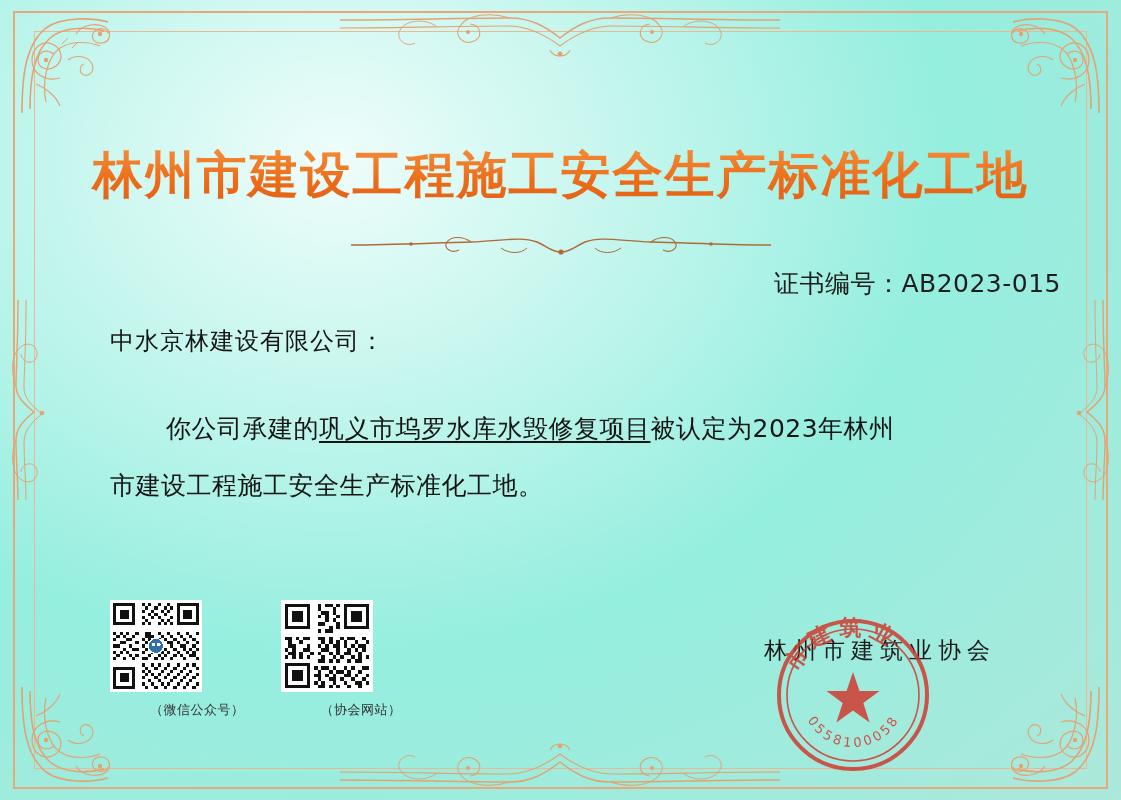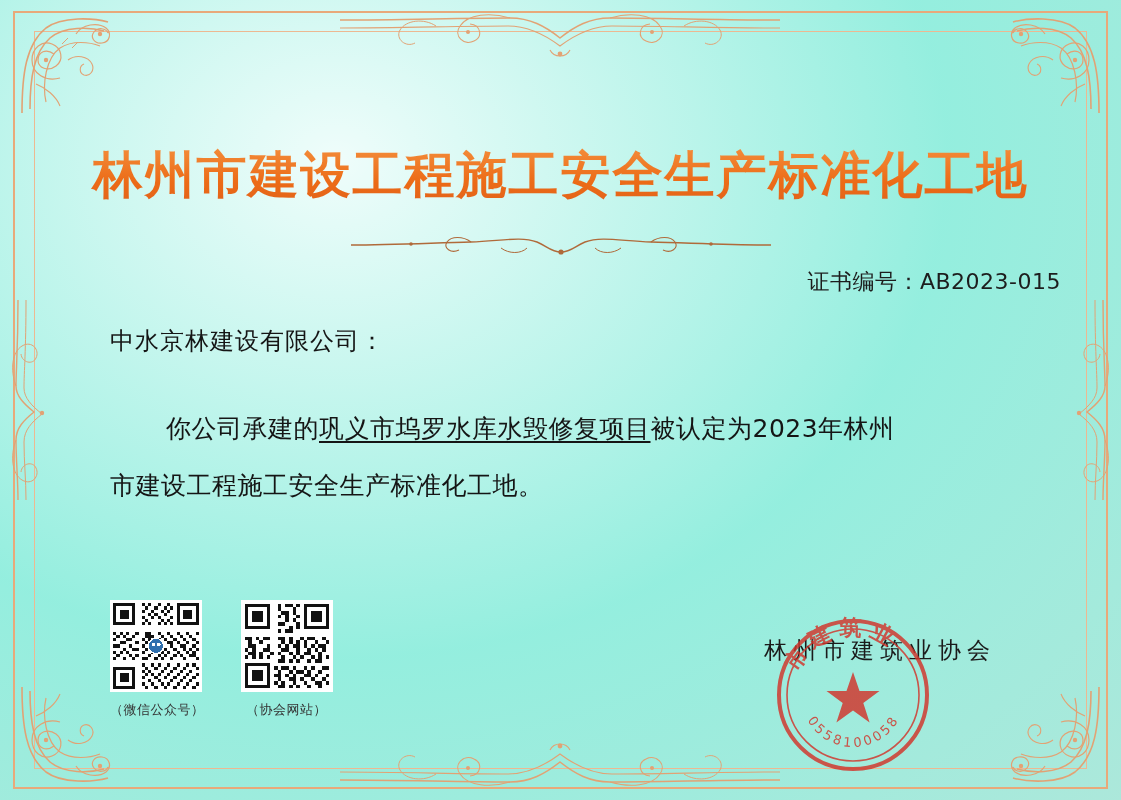--- a/index.html
+++ b/index.html
@@ -102,21 +102,21 @@
     height: 34px;
     color: #b06a3a;
   }
   .title-divider svg { display:block; width:100%; height:100%; }
 
   .cert-no {
     position: absolute;
     top: 207px;
     right: 0;
     font-family: "DejaVu Sans", sans-serif;
-    font-size: 22px;
+    font-size: 25px;
     color: #1d1d1d;
     letter-spacing: 0.5px;
     margin-left: 25px;
   }
 
   .addressee {
     position: absolute;
     top: 265px;
     left: 50px;
     font-family: Liberation Serif, serif;
@@ -155,20 +155,21 @@
     background: #fff;
     display: block;
   }
   .qr-img svg { display: block; }
   .qr-caption {
     margin-top: 9px;
     font-family: "DejaVu Sans", sans-serif;
     font-size: 13px;
     color: #333;
     letter-spacing: 0.5px;
+    margin-left: 40px;
   }
 
   
   .sign-zone {
     position: absolute;
     right: 16px;
     top: 575px;
     text-align: center;
     width: 330px;
   }

